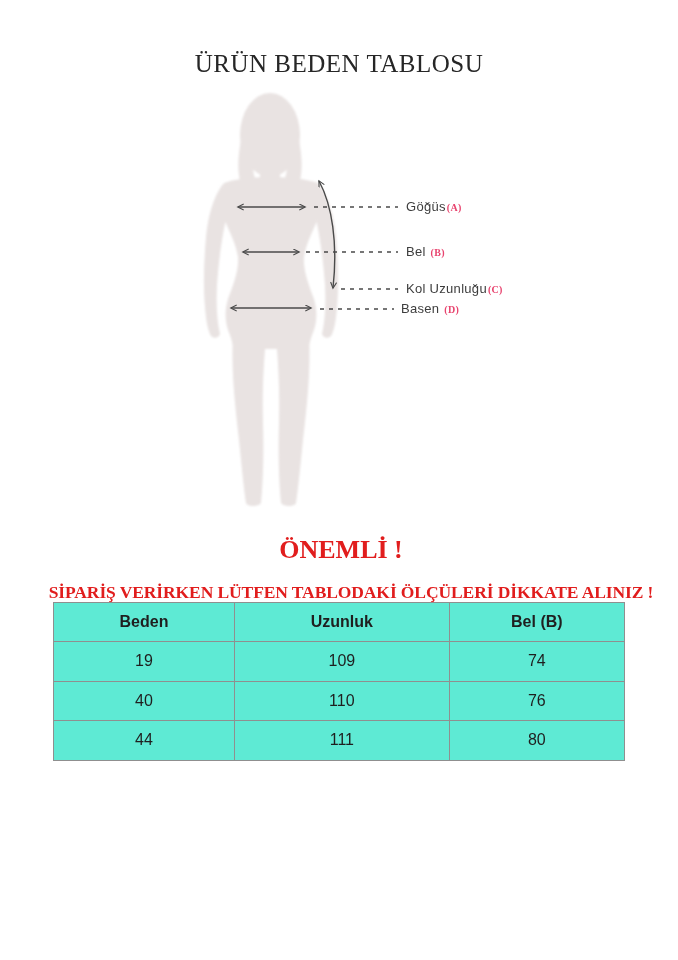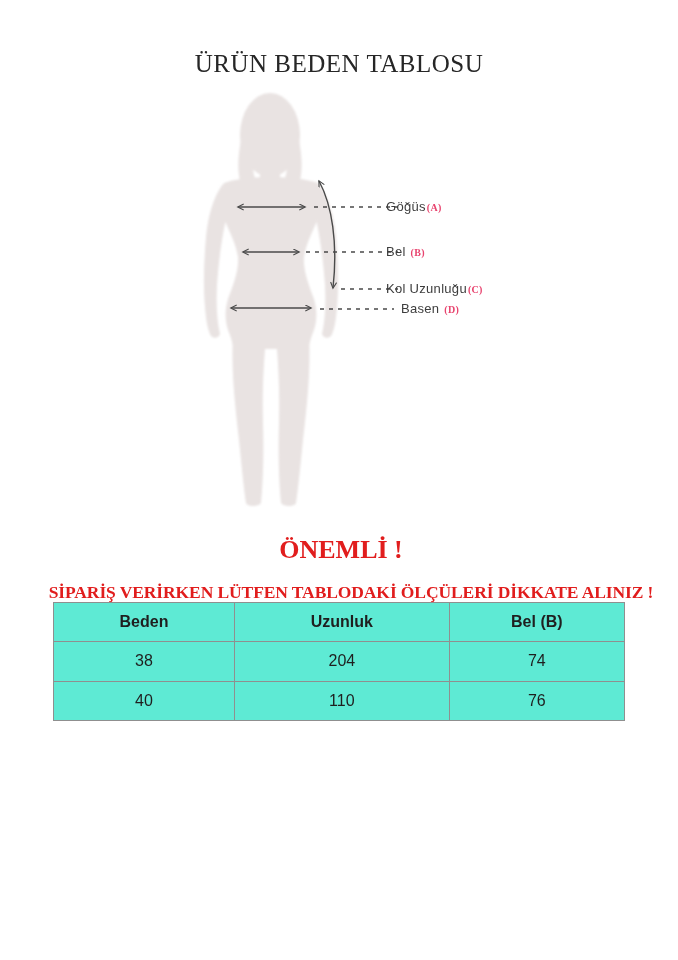--- a/index.html
+++ b/index.html
@@ -24,21 +24,21 @@
     letter-spacing: 0.5px;
     color: #262626;
     margin: 0;
   }
 
   
   #figure-svg { position: absolute; top: 85px; left: 0; }
 
   .mlabel {
     position: absolute;
-    left: 386px;
+    left: 406px;
     height: 16px;
     line-height: 16px;
     font-size: 13px;
     color: #3d3d3d;
     letter-spacing: 0.3px;
     white-space: nowrap;
   }
   .mlabel .code {
     font-family: "Liberation Serif", serif;
     font-weight: 700;
@@ -171,25 +171,30 @@
     </colgroup>
     <thead>
       <tr>
         <th>Beden</th>
         <th>Uzunluk</th>
         <th>Bel (B)</th>
       </tr>
     </thead>
     <tbody>
         <tr>
-          <td>38</td>
-          <td>204</td>
+          <td>19</td>
+          <td>109</td>
           <td>74</td>
         </tr>
         <tr>
           <td>40</td>
           <td>110</td>
           <td>76</td>
         </tr>
+        <tr>
+          <td>44</td>
+          <td>111</td>
+          <td>80</td>
+        </tr>
       </tbody>
   </table>
 
 </div>
 
 </body></html>

